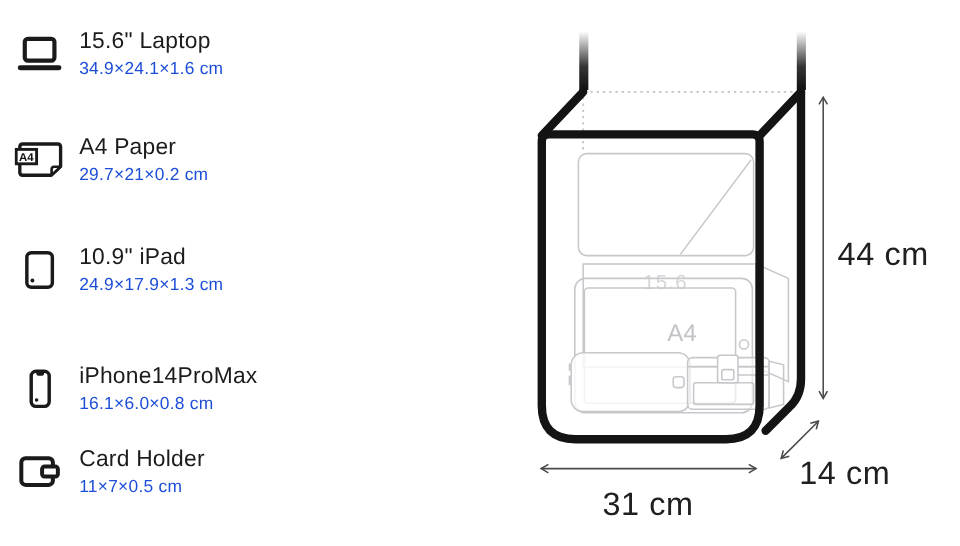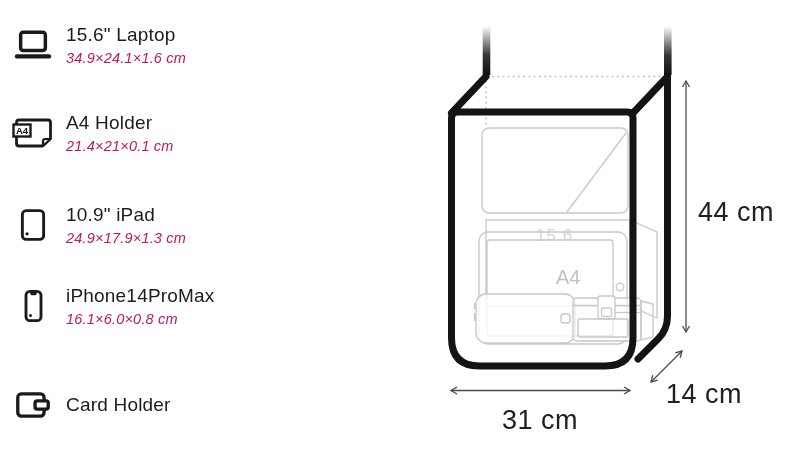--- a/index.html
+++ b/index.html
@@ -4,21 +4,21 @@
 <style>
   html,body{margin:0;padding:0;background:#fff;}
   .canvas{
     position:relative;width:800px;height:455px;background:#ffffff;overflow:hidden;
     font-family:"Liberation Sans", sans-serif;
   }
   
   .item{position:absolute;left:10px;display:flex;align-items:center;gap:10px;height:58px;}
   .item-icon{width:46px;display:flex;justify-content:center;align-items:center;flex:0 0 46px;}
   .item-title{font-size:19px;color:#1c1c1e;letter-spacing:.2px;line-height:22px;white-space:nowrap;}
-  .item-dims{font-size:14.5px;color:#be185d;letter-spacing:.2px;margin-top:4px;line-height:17px;white-space:nowrap;font-style:italic;}
+  .item-dims{font-size:14.5px;color:#1d4ed8;letter-spacing:.2px;margin-top:4px;line-height:17px;white-space:nowrap;}
   
   .diagram-svg{position:absolute;left:420px;top:0;}
   .dim-label{font-size:27px;fill:#202022;letter-spacing:.5px;}
   .ghost{stroke:#c7c7cc;stroke-width:1.3;fill:none;}
 </style>
 </head>
 <body>
 
 <div class="canvas">
 
@@ -38,61 +38,62 @@
   <div class="item" style="top:104px">
     <span class="item-icon">
       <svg width="42" height="34" viewBox="0 0 42 34">
         <path d="M7,4 H36 Q38.5,4 38.5,6.5 V22.5 L30.5,30 H7 Q4.5,30 4.5,27.5 V6.5 Q4.5,4 7,4 Z" fill="#fff" stroke="#1a1a1a" stroke-width="2.8" stroke-linejoin="round"></path>
         <path d="M38.5,23 L31,30 L31,25.2 Q31,23 33.2,23 Z" fill="#fff" stroke="#1a1a1a" stroke-width="2.2" stroke-linejoin="round"></path>
         <rect x="1.5" y="8.5" width="17" height="12" fill="#fff" stroke="#1a1a1a" stroke-width="2.4"></rect>
         <text x="10" y="18" text-anchor="middle" font-size="9.5" font-weight="bold" fill="#111">A4</text>
       </svg>
     </span>
     <span class="item-text">
-      <div class="item-title">A4 Holder</div>
-      <div class="item-dims">21.4×21×0.1 cm</div>
+      <div class="item-title">A4 Paper</div>
+      <div class="item-dims">29.7×21×0.2 cm</div>
     </span>
   </div>
 
   <div class="item" style="top:196px">
     <span class="item-icon">
       <svg width="30" height="34" viewBox="0 0 24 27">
         <rect x="3.5" y="2" width="17" height="23" rx="3" fill="none" stroke="#1a1a1a" stroke-width="2.3"></rect>
         <circle cx="7.2" cy="20.5" r="1.3" fill="#1a1a1a"></circle>
       </svg>
     </span>
     <span class="item-text">
       <div class="item-title">10.9" iPad</div>
       <div class="item-dims">24.9×17.9×1.3 cm</div>
     </span>
   </div>
 
-  <div class="item" style="top:277px">
+  <div class="item" style="top:295px">
     <span class="item-icon">
       <svg width="25" height="34" viewBox="0 0 20 27">
         <rect x="4" y="1.8" width="12" height="23.4" rx="3.2" fill="none" stroke="#1a1a1a" stroke-width="2.3"></rect>
         <rect x="7.4" y="1.8" width="5.2" height="3" rx="1.4" fill="#1a1a1a"></rect>
         <circle cx="7.6" cy="21" r="1.2" fill="#1a1a1a"></circle>
       </svg>
     </span>
     <span class="item-text">
       <div class="item-title">iPhone14ProMax</div>
       <div class="item-dims">16.1×6.0×0.8 cm</div>
     </span>
   </div>
 
-  <div class="item" style="top:376px">
+  <div class="item" style="top:364px">
     <span class="item-icon">
       <svg width="36" height="30" viewBox="0 0 26 21">
         <rect x="2" y="2.5" width="19" height="16" rx="2.5" fill="none" stroke="#1a1a1a" stroke-width="2.4"></rect>
         <rect x="14.5" y="7.5" width="9.5" height="6" rx="1.5" fill="#fff" stroke="#1a1a1a" stroke-width="2.4"></rect>
       </svg>
     </span>
     <span class="item-text">
       <div class="item-title">Card Holder</div>
+      <div class="item-dims">11×7×0.5 cm</div>
     </span>
   </div>
 
   <svg class="diagram-svg" width="380" height="455" viewBox="420 0 380 455">
     <defs>
       <linearGradient id="strapFade" x1="0" y1="0" x2="0" y2="1">
         <stop offset="0" stop-color="#111" stop-opacity="0"></stop>
         <stop offset="0.6" stop-color="#111" stop-opacity="0.85"></stop>
         <stop offset="1" stop-color="#111" stop-opacity="1"></stop>
       </linearGradient>

